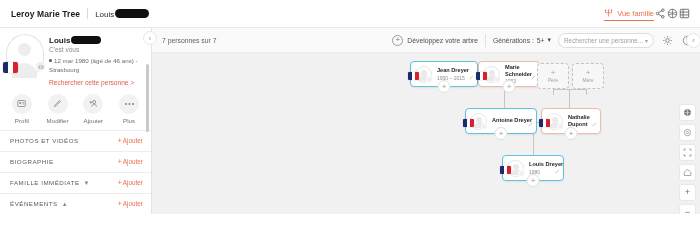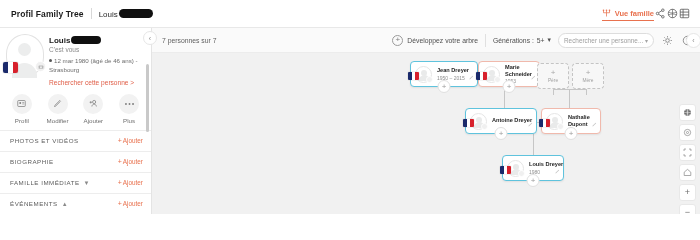--- a/index.html
+++ b/index.html
@@ -27,21 +27,21 @@
   .crumb-name {
     font-size: 8px; color: #2a2a2a; white-space: nowrap;
   }
   .redact {
     display: inline-block; width: 34px; height: 9px;
     background: #101010; border-radius: 5px;
     vertical-align: -1px; margin-left: 1px;
   }
   .topbar-right {
     margin-left: auto; display: flex; align-items: center;
-    gap: 1px; margin-right: 10px; font-weight: bold;
+    gap: 1px; margin-right: 10px;
   }
   .view-tab {
     display: flex; align-items: center; gap: 4px;
     color: #e8714e; font-size: 7.5px;
     padding-bottom: 2px; border-bottom: 1.6px solid #e8714e;
     position: relative; top: 1px;
   }
   .tb-ic { display: flex; align-items: center; justify-content: center; }
 
   
@@ -209,21 +209,21 @@
     border-radius: 3px; display: flex; align-items: center;
     justify-content: center; color: #6e6e6e;
   }
 </style>
 </head>
 <body>
 
 <div class="app">
 
   <div class="topbar">
-    <div class="brand">Profil Family Tree</div>
+    <div class="brand">Leroy Marie Tree</div>
     <div class="brand-sep"></div>
     <div class="crumb-name">
       <span>Louis</span><span class="redact"></span>
     </div>
 
     <div class="topbar-right">
       <div class="view-tab">
         <span class="tb-ic">
           <svg width="9" height="9" viewBox="0 0 12 12">
               <g stroke="#e8714e" stroke-width="1" fill="none">

